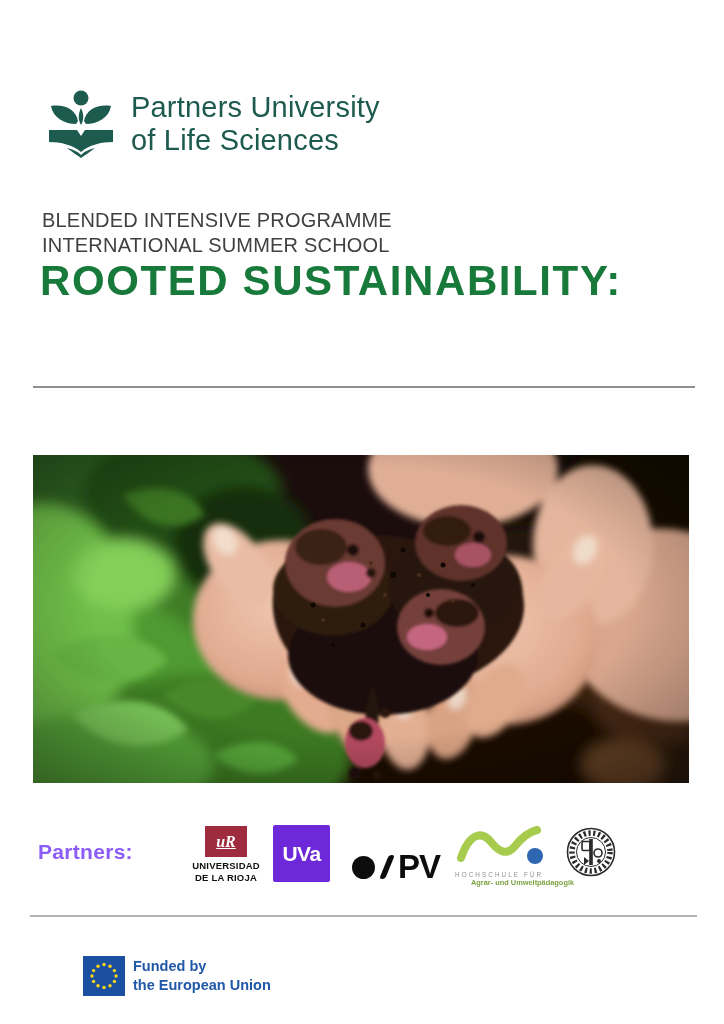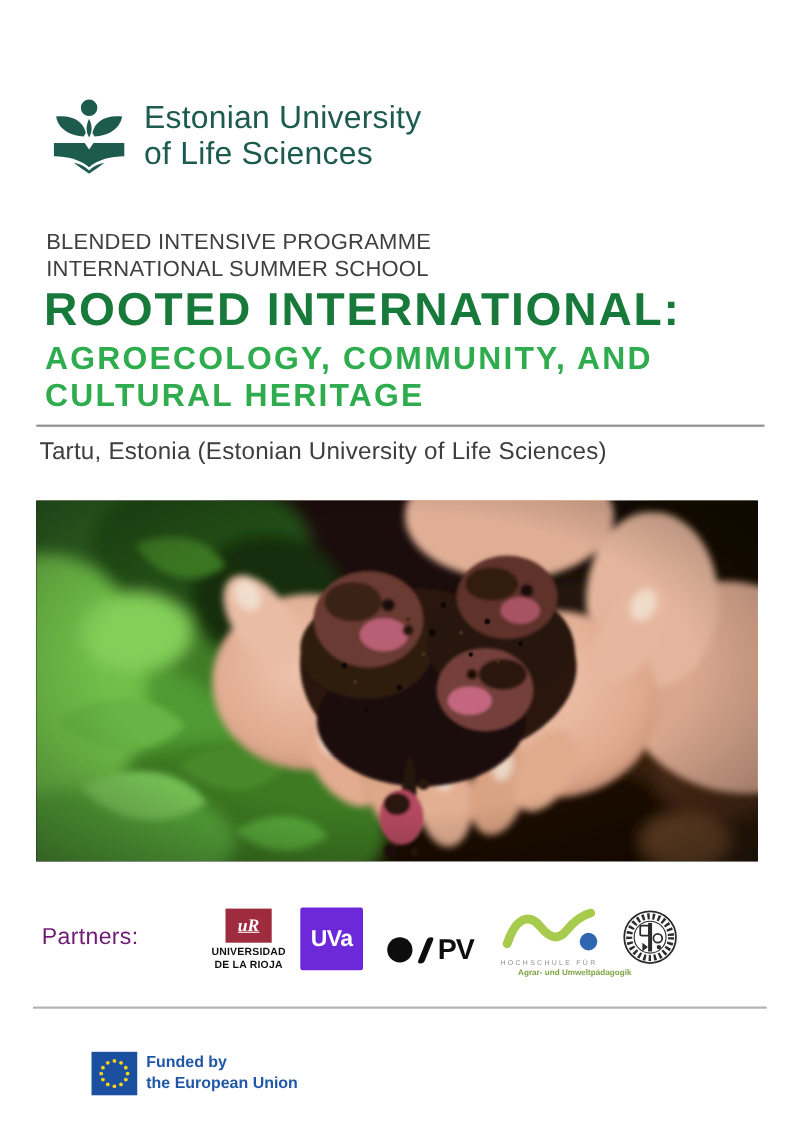--- a/index.html
+++ b/index.html
@@ -33,42 +33,42 @@
     border-top:2px solid #8f8f8f; }
   .location {
     position:absolute; left:36px; top:397px; color:#3E3E3E;
     font-size:22px; font-weight:400; letter-spacing:0.2px;
   }
   
   .hero { position:absolute; left:33px; top:455px; width:656px; height:328px;
     overflow:hidden; background:#140c07; }
   .hero svg { display:block; }
   
-  .partners-label { position:absolute; left:38px; top:840px; color:#701a75;
-    font-size:21px; font-weight:400; letter-spacing:0.3px; }
+  .partners-label { position:absolute; left:38px; top:840px; color:#8b5cf6;
+    font-size:21px; font-weight:700; letter-spacing:0.3px; }
   .p-rioja { position:absolute; left:188px; top:826px; width:76px; text-align:center; }
   .p-rioja .sq {
     width:42px; height:31px; margin:0 auto; background:#9E2B3E; color:#fff;
     font-family:"Liberation Serif", serif; font-style:italic; font-weight:700;
     font-size:16px; display:flex; align-items:center; justify-content:center;
     text-decoration:underline;
   }
   .p-rioja .cap { margin-top:3px; font-size:9.5px; font-weight:700; color:#111;
     line-height:1.25; letter-spacing:0.2px; }
   .p-uva {
     position:absolute; left:273px; top:825px; width:57px; height:57px;
     background:#6d28d9; border-radius:2px; color:#fff; font-weight:700;
     font-size:21px; display:flex; align-items:center; justify-content:center;
     letter-spacing:-0.5px;
   }
   .p-pv { position:absolute; left:352px; top:848px; display:flex; align-items:center; }
   .p-pv .dot { width:23px; height:23px; border-radius:50%; background:#0d0d0d; }
   .p-pv .slash { width:6px; height:24px; background:#0d0d0d; border-radius:3px;
     transform:skewX(-22deg); margin:0 8px 0 9px; }
-  .p-pv .pv-txt { color:#0d0d0d; font-size:26px; font-weight:800; letter-spacing:-1px; }
+  .p-pv .pv-txt { color:#0d0d0d; font-size:33px; font-weight:800; letter-spacing:-1px; }
   .p-hoch { position:absolute; left:455px; top:826px; width:92px; text-align:left; }
   .p-hoch .cap1 { font-size:6.3px; color:#8f8f8f; letter-spacing:2.1px;
     font-weight:500; margin-top:1px; white-space:nowrap; }
   .p-hoch .cap2 { font-size:7.4px; color:#7FA344; font-weight:700; white-space:nowrap;margin-left:16px; }
   .p-seal { position:absolute; left:566px; top:827px; }
   .rule2 { position:absolute; left:30px; top:915px; width:667px; height:0;
     border-top:2.5px solid #b3b3b3; }
   
   .eu { position:absolute; left:62px; top:956px; display:flex; align-items:center;padding-left:21px; }
   .eu-flag { width:42px; height:40px; }
@@ -83,38 +83,33 @@
   <div class="logo-row">
     <svg class="logo-icon" viewBox="0 0 72 68">
       <circle cx="36" cy="8" r="7.5" fill="#1E5B4F"></circle>
       <path d="M31 34 C20 34 8 28 6 16 C20 14 31 20 33 31 Z" fill="#1E5B4F"></path>
       <path d="M41 34 C52 34 64 28 66 16 C52 14 41 20 39 31 Z" fill="#1E5B4F"></path>
       <path d="M36 18 C33 24 33 30 36 35 C39 30 39 24 36 18 Z" fill="#1E5B4F"></path>
       <path d="M4 40 L32 40 L36 46 L40 40 L68 40 L68 52 C56 52 44 55 36 62 C28 55 16 52 4 52 Z" fill="#1E5B4F"></path>
       <path d="M22 58 C27 59 32 61 36 65 C40 61 45 59 50 58 C45 62 40 65 36 68 C32 65 27 62 22 58 Z" fill="#1E5B4F"></path>
     </svg>
     <div class="logo-text">
-      <div>Estonian University</div>
+      <div>Partners University</div>
       <div>of Life Sciences</div>
     </div>
   </div>
 
   <div class="eyebrow">
     <div>BLENDED INTENSIVE PROGRAMME</div>
     <div>INTERNATIONAL SUMMER SCHOOL</div>
   </div>
 
-  <div class="h1">ROOTED INTERNATIONAL:</div>
-  <div class="h2">
-    <div>AGROECOLOGY, COMMUNITY, AND</div>
-    <div>CULTURAL HERITAGE</div>
-  </div>
+  <div class="h1">ROOTED SUSTAINABILITY:</div>
 
   <div class="rule1"></div>
-  <div class="location">Tartu, Estonia (Estonian University of Life Sciences)</div>
 
   <figure class="hero">
     <svg width="656" height="328" viewBox="0 0 656 328">
       <defs>
         <filter id="b6" x="-40%" y="-40%" width="180%" height="180%">
             <feGaussianBlur stdDeviation="7"></feGaussianBlur>
           </filter>
         <filter id="b3" x="-40%" y="-40%" width="180%" height="180%">
             <feGaussianBlur stdDeviation="3.5"></feGaussianBlur>
           </filter>

